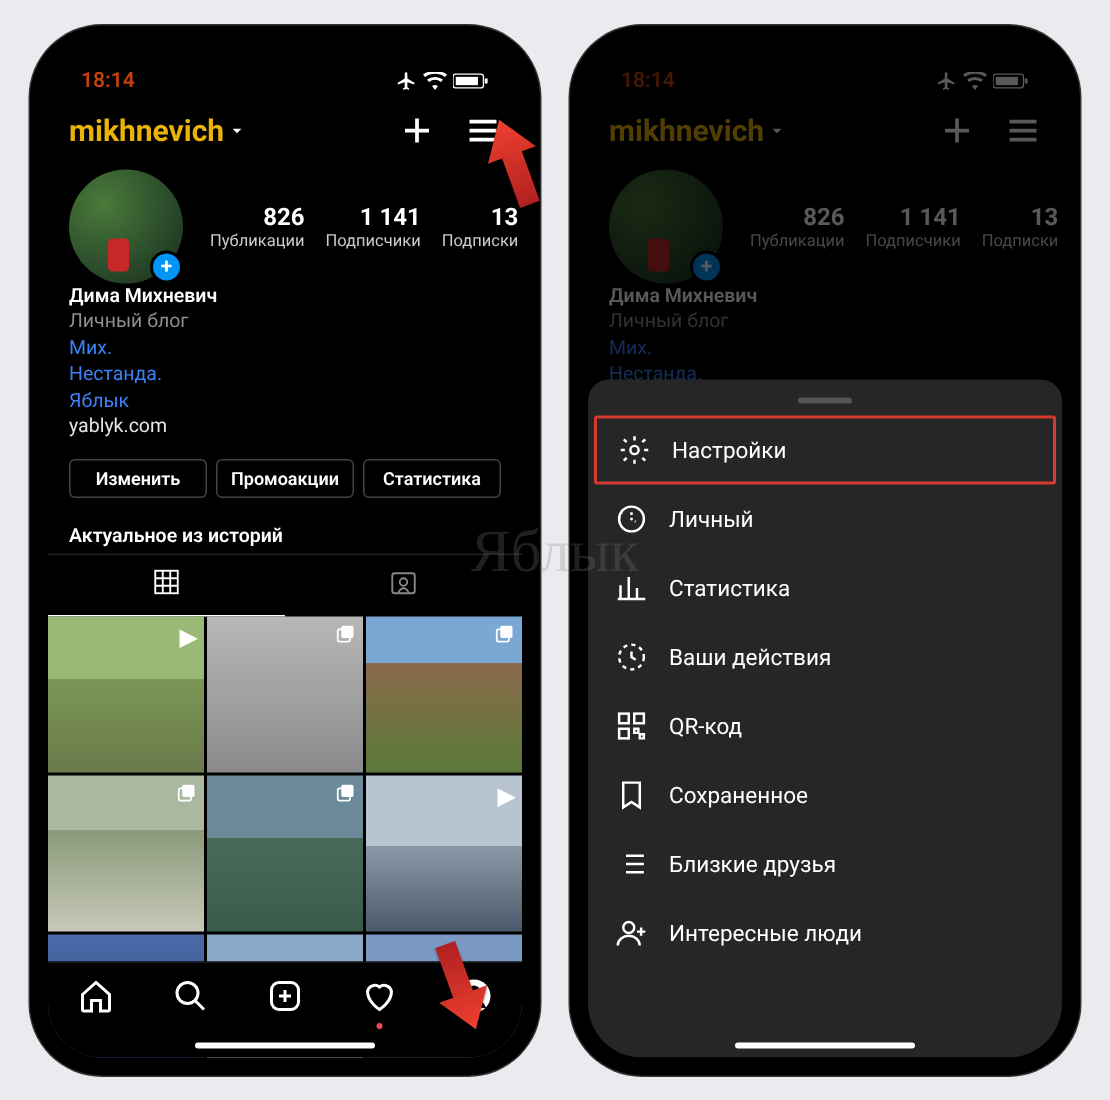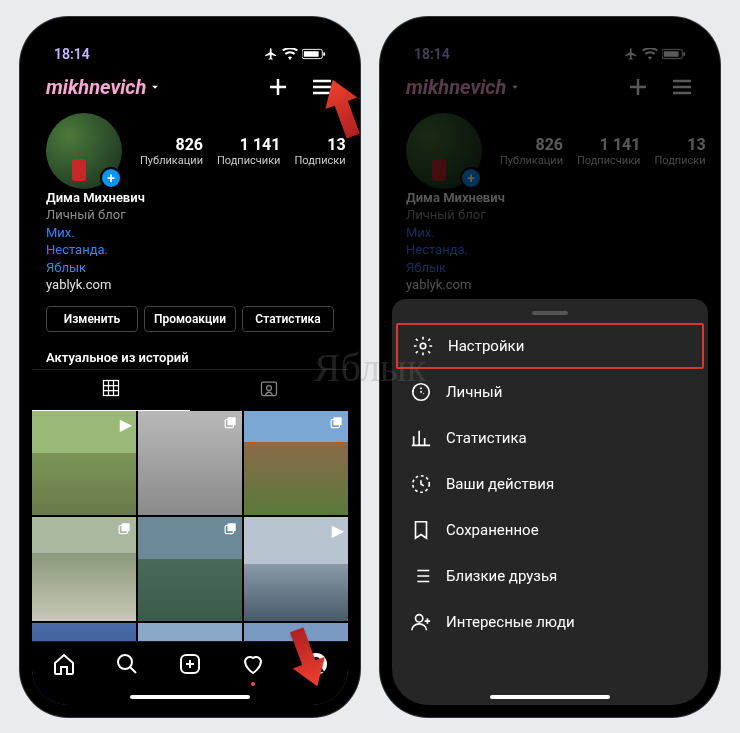--- a/index.html
+++ b/index.html
@@ -26,27 +26,27 @@
     position: relative;
   }
   .notch {
     position: absolute; top: 0; left: 50%; transform: translateX(-50%);
     width: 160px; height: 26px; background: #000;
     border-bottom-left-radius: 16px; border-bottom-right-radius: 16px;
     z-index: 50;
   }
   .status-bar {
     height: 40px; display: flex; justify-content: space-between; align-items: center;
-    padding: 10px 22px 0; color: #c4b5fd; font-size: 14px; font-weight: 600;
+    padding: 10px 22px 0; color: #c2410c; font-size: 14px; font-weight: 600;
   }
   .status-icons { display: flex; gap: 4px; align-items: center; }
   .dimmed .status-bar, .dimmed .header, .dimmed .profile-section { opacity: 0.35; }
   .header {
     display: flex; justify-content: space-between; align-items: center;
-    padding: 6px 14px; color: #f9a8d4; font-style: italic;
+    padding: 6px 14px; color: #eab308;
   }
   .username { font-size: 20px; font-weight: 700; display:flex; align-items:center; gap:2px;}
   .header-actions { display: flex; gap: 20px; align-items: center; }
   .profile-section { padding: 8px 14px; color: #fff; }
   .profile-top { display: flex; align-items: center; gap: 18px; }
   .avatar-wrap { position: relative; width: 76px; height: 76px; }
   .avatar {
     width: 76px; height: 76px; border-radius: 50%;
     background: radial-gradient(circle at 30% 30%, #4a7a3a, #2a4a2a 60%, #1a2a1a);
     position:relative; overflow:hidden;
@@ -404,20 +404,31 @@
             <svg width="22" height="22" viewBox="0 0 24 24" fill="none" stroke="#fff" stroke-width="1.8">
               <circle cx="12" cy="12" r="9" stroke-dasharray="3 3"></circle>
               <path d="M12 8v4l3 2"></path>
             </svg>
           </span>
         <span>Ваши действия</span>
       </div>
       <div class="sheet-item">
         <span class="icon-box">
             <svg width="22" height="22" viewBox="0 0 24 24" fill="none" stroke="#fff" stroke-width="1.8">
+              <rect x="3" y="3" width="7" height="7"></rect>
+              <rect x="14" y="3" width="7" height="7"></rect>
+              <rect x="3" y="14" width="7" height="7"></rect>
+              <path d="M14 14h3v3h-3zM18 18h3v3h-3z"></path>
+            </svg>
+          </span>
+        <span>QR-код</span>
+      </div>
+      <div class="sheet-item">
+        <span class="icon-box">
+            <svg width="22" height="22" viewBox="0 0 24 24" fill="none" stroke="#fff" stroke-width="1.8">
               <path d="M6 3h12v18l-6-4-6 4V3z"></path>
             </svg>
           </span>
         <span>Сохраненное</span>
       </div>
       <div class="sheet-item">
         <span class="icon-box">
             <svg width="22" height="22" viewBox="0 0 24 24" fill="none" stroke="#fff" stroke-width="1.8">
               <path d="M8 6h13M8 12h13M8 18h13M3 6h.01M3 12h.01M3 18h.01"></path>
             </svg>

